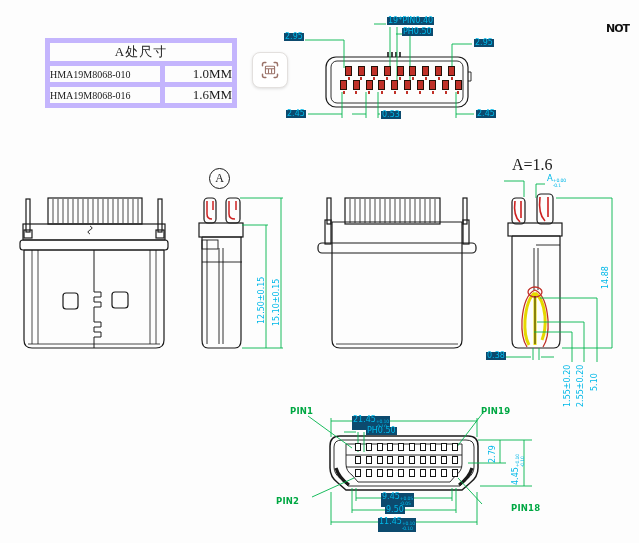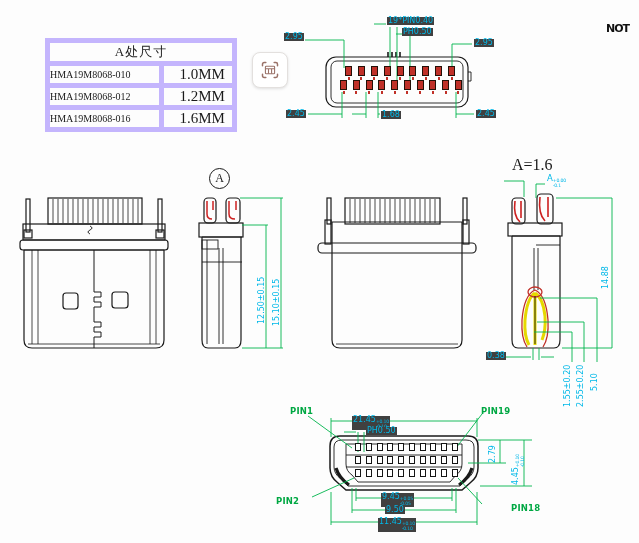--- a/index.html
+++ b/index.html
@@ -6,41 +6,41 @@
   html,body { background:#ffffff; }
   #canvas {
     position:relative; width:639px; height:543px; background:#fdfdfd;
     font-family:"DejaVu Sans", sans-serif; overflow:hidden;
   }
   svg.lineart { position:absolute; left:0; top:0; }
 
   
   .dimtext {
     position:absolute; color:#00b8e8; font-size:8px; line-height:1;
-    white-space:nowrap; letter-spacing:0px; background:#404040; padding:0 1px;
+    white-space:nowrap; letter-spacing:0px; background:#0c4a6e; padding:0 1px;
   }
   .vtext {
     transform:rotate(-90deg); transform-origin:0 0; background:transparent;
   }
   .pinlabel {
     position:absolute; color:#00a843; font-size:8.5px; font-weight:bold;
     white-space:nowrap; letter-spacing:0.2px;
   }
   .dimstack { display:inline-flex; flex-direction:column; vertical-align:-1px; }
   .dimstack span { font-size:4.6px; line-height:1.05; letter-spacing:-0.2px; }
 
   
   #spec-table {
     position:absolute; left:45px; top:38px; width:192px;
     border-collapse:collapse; font-family:"Liberation Serif", serif;
   }
   #spec-table th, #spec-table td { border:5px solid #c4b5fd; color:#1a1a1a; }
   #spec-table th { font-size:13px; font-weight:normal; height:19px; letter-spacing:1px; }
   #spec-table td.part { font-size:10px; width:118px; text-align:left; height:16px; }
-  #spec-table td.val  { font-size:15px; width:74px; text-align:center; padding-left:8px; }
+  #spec-table td.val  { font-size:13px; width:74px; text-align:right; padding-left:8px; }
 
   
   #capture-btn {
     position:absolute; left:252px; top:52px; width:36px; height:36px;
     background:#ffffff; border:1px solid #e3e0de; border-radius:8px;
     box-shadow:0 1px 3px rgba(0,0,0,0.12); display:flex;
     align-items:center; justify-content:center; cursor:pointer;
   }
 
   
@@ -253,24 +253,20 @@
   <table id="spec-table">
     <tbody>
         <tr>
           <th colspan="2">A处尺寸</th>
         </tr>
     <tr>
       <td class="part">HMA19M8068-010</td>
       <td class="val">1.0MM</td>
     </tr>
     <tr>
-      <td class="part">HMA19M8068-012</td>
-      <td class="val">1.2MM</td>
-    </tr>
-    <tr>
       <td class="part">HMA19M8068-016</td>
       <td class="val">1.6MM</td>
     </tr>
   </tbody>
     </table>
 
   <div id="capture-btn">
     <svg width="20" height="20" viewBox="0 0 24 24">
       <g stroke="#9a7268" stroke-width="1.8" fill="none" stroke-linecap="round">
         <path d="M3,7 V5 Q3,3 5,3 H7"></path>
@@ -285,21 +281,21 @@
     </svg>
   </div>
 
   <div id="note-text">NOT</div>
 
   <div class="dimtext" style="left:284px; top:33px;">2.95</div>
   <div class="dimtext" style="left:387px; top:17px;">19*PIN0.40</div>
   <div class="dimtext" style="left:402px; top:28px;">PH0.50</div>
   <div class="dimtext" style="left:474px; top:39px;">2.95</div>
   <div class="dimtext" style="left:286px; top:110px;">2.45</div>
-  <div class="dimtext" style="left:381px; top:111px;">1.68</div>
+  <div class="dimtext" style="left:381px; top:111px;">0.53</div>
   <div class="dimtext" style="left:476px; top:110px;">2.45</div>
 
   <div id="detail-a-balloon">
     <span>A</span>
   </div>
 
   <div class="dimtext vtext" style="left:258px; top:325px;">12.50±0.15</div>
   <div class="dimtext vtext" style="left:273px; top:327px;">15.10±0.15</div>
 
   <div class="blacktext" id="a-equals" style="left:512px; top:156px;">A=1.6</div>

